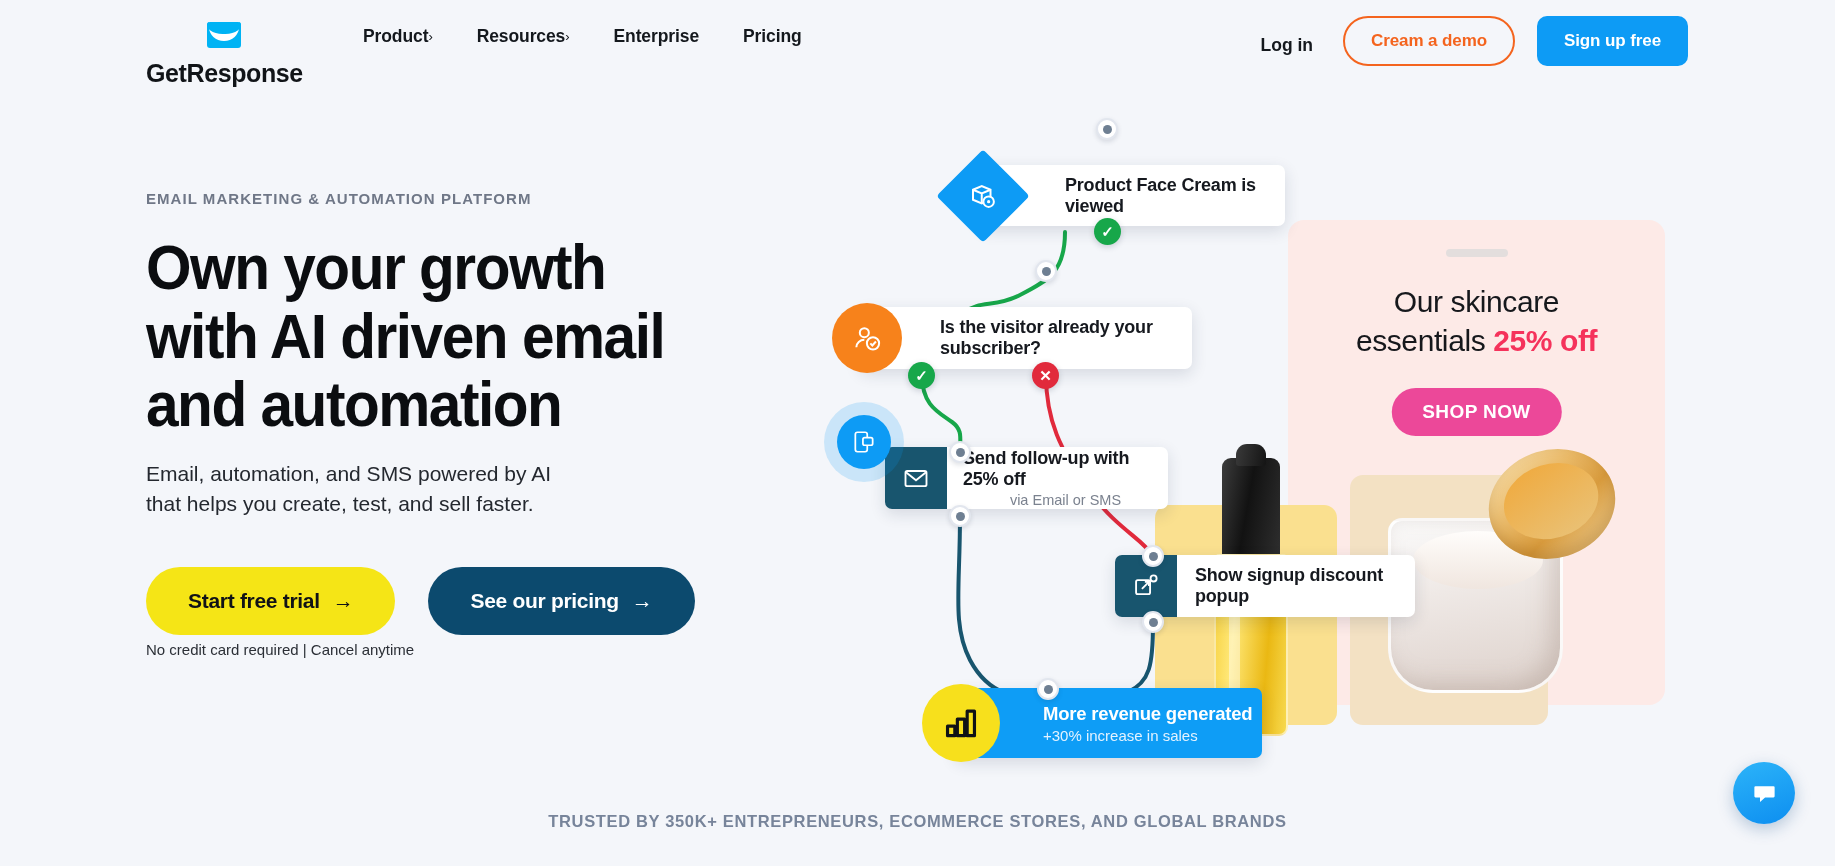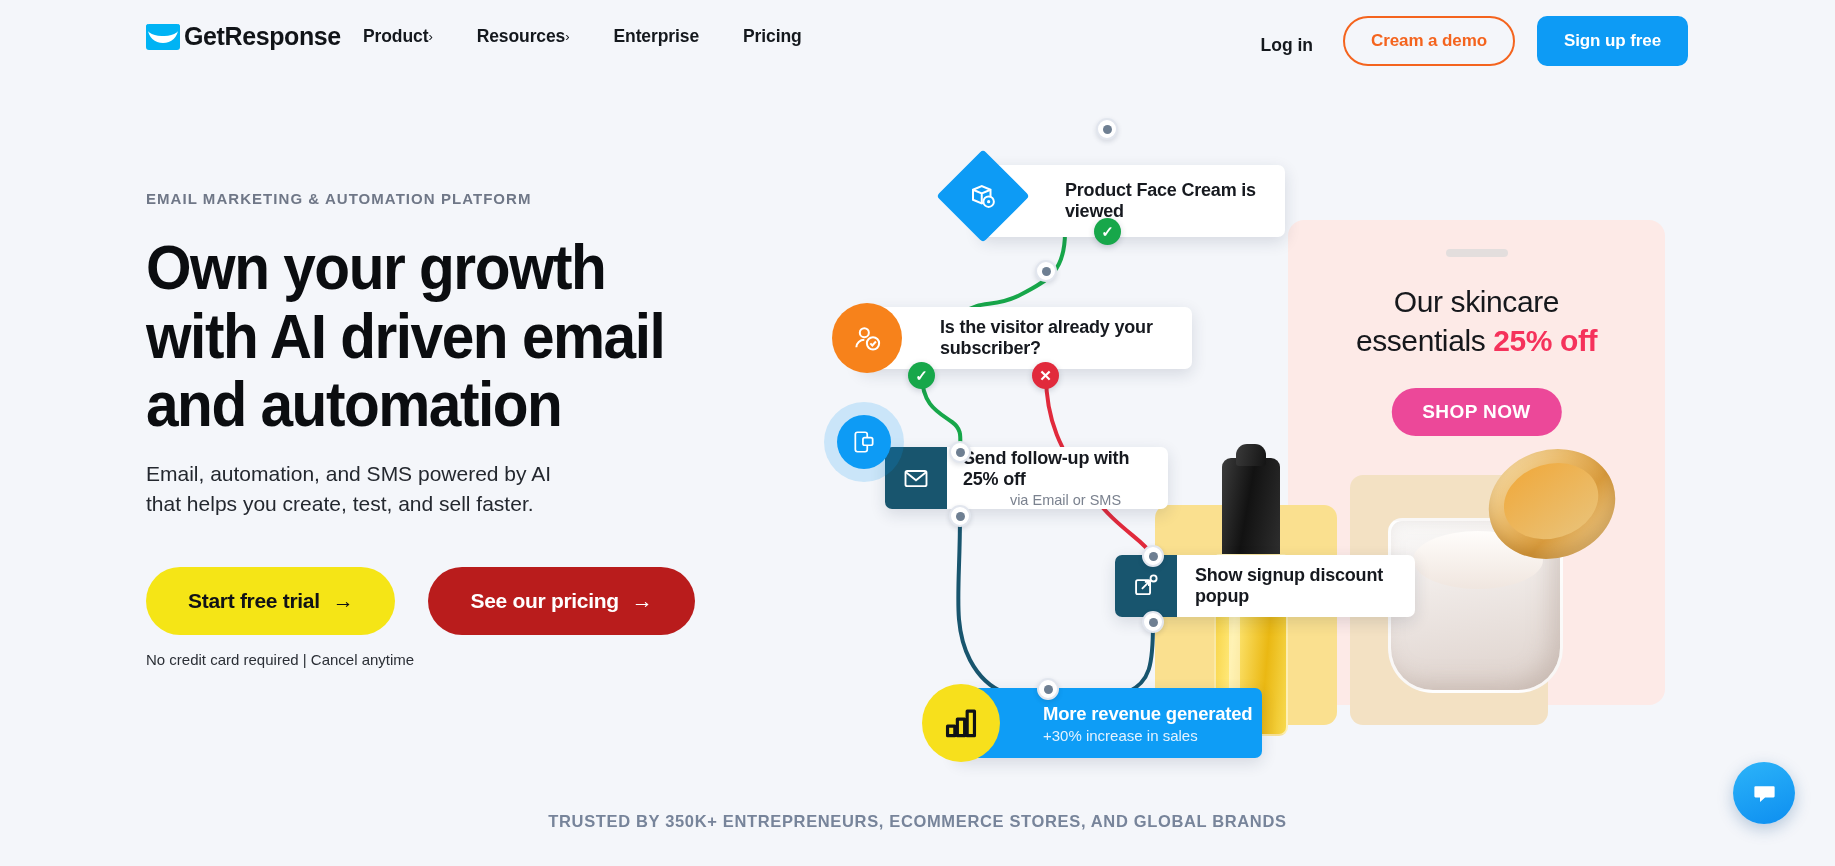--- a/index.html
+++ b/index.html
@@ -11,21 +11,21 @@
   }
   .page { position: relative; width: 1835px; height: 866px; background: #f4f6fa; }
 
   
   .header {
     position: absolute; top: 0; left: 0; width: 1835px; height: 84px;
     display: flex; align-items: center;
   }
   .logo-wrap {
     position: absolute; left: 146px; top: 22px;
-    display: flex; align-items: center; gap: 4px;
+    display: flex; align-items: center; gap: 11px; flex-direction: column;
   }
   .logo-mark {
     width: 34px; height: 26px; background: #00b3f4; border-radius: 3px;
     position: relative; overflow: hidden;
   }
   .logo-mark::after {
     content: ""; position: absolute; left: 50%; top: -9px;
     transform: translateX(-50%);
     width: 30px; height: 28px; background: #fff;
     border-radius: 0 0 50% 50%;
@@ -90,28 +90,28 @@
   }
   .cta-row { margin-top: 48px; display: flex; gap: 33px; align-items: center; }
   .btn-trial {
     background: #f5e516; color: #101216; border: none;
     border-radius: 36px; padding: 22px 42px;
     font-size: 21px; font-weight: 700; cursor: pointer;
     font-family: inherit; letter-spacing: -0.3px;
     display: flex; align-items: center; gap: 13px;
   }
   .btn-pricing {
-    background: #b91c1c; color: #fff; border: none;
+    background: #0c4a6e; color: #fff; border: none;
     border-radius: 36px; padding: 22px 42px;
     font-size: 21px; font-weight: 700; cursor: pointer;
     font-family: inherit; letter-spacing: -0.3px;
     display: flex; align-items: center; gap: 13px;
   }
   .fineprint {
-    margin-top: 16px; font-size: 15px; color: #2b2f36; font-weight: 400;
+    margin-top: 6px; font-size: 15px; color: #2b2f36; font-weight: 400;
   }
 
   
   .visual { position: absolute; left: 860px; top: 120px; width: 810px; height: 680px; }
 
   .promo-card {
     position: absolute; left: 428px; top: 100px;
     width: 377px; height: 485px;
     background: #fdeae7; border-radius: 16px; overflow: hidden;
   }
@@ -193,21 +193,21 @@
 
   
   .node {
     position: absolute; display: flex; align-items: center;
     background: #fff; border-radius: 7px;
     box-shadow: 0 5px 16px rgba(30,45,70,.14);
   }
   .node-label { font-size: 18px; font-weight: 700; color: #16191f; letter-spacing: -0.2px; }
   .node-sub { font-size: 14.5px; color: #7b828f; font-weight: 400; margin-top: 2px; }
 
-  .n1 { left: 120px; top: 45px; width: 305px; height: 72px; padding-left: 85px; justify-content: flex-end; }
+  .n1 { left: 120px; top: 45px; width: 305px; height: 61px; padding-left: 85px; justify-content: flex-end; }
   .diamond {
     position: absolute; left: -30px; top: -2px;
     width: 66px; height: 66px; background: #0d9bf5;
     transform: rotate(45deg); border-radius: 4px;
     display: flex; align-items: center; justify-content: center;
   }
   .diamond > svg { transform: rotate(-45deg); }
 
   .n2 { left: 0px; top: 187px; width: 332px; height: 62px; padding-left: 80px; }
   .circ-orange {

